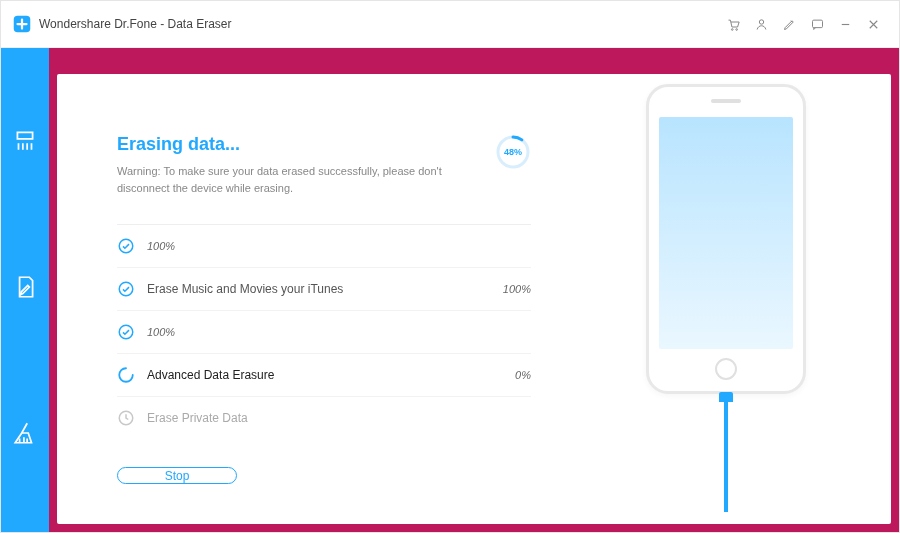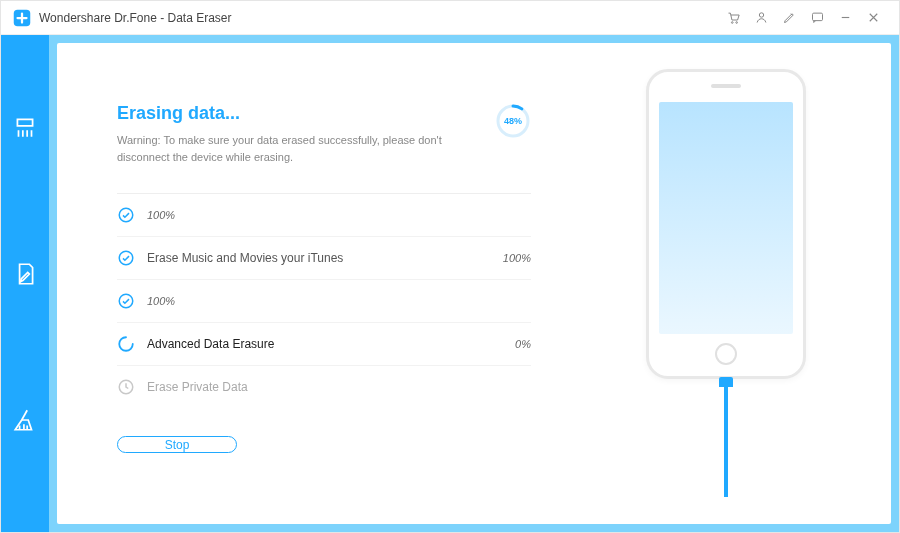--- a/index.html
+++ b/index.html
@@ -6,41 +6,41 @@
 
 body { background: #f0f0f0; display: flex; align-items: center; justify-content: center; height: 100vh; }
 
 .window {
   width: 900px; height: 533px; background: #fff;
   display: flex; flex-direction: column;
   border: 1px solid #e5e5e5;
 }
 
 .titlebar {
-  height: 34px; display: flex; align-items: center; padding: 12px 12px;
+  height: 47px; display: flex; align-items: center; padding: 12px 12px;
   border-bottom: 1px solid #eee;
 }
 .titlebar .logo {
   width: 18px; height: 18px; margin-right: 8px; display: inline-flex;
 }
 .titlebar .title { font-size: 12px; color: #444; }
 .titlebar .spacer { flex: 1; }
 .titlebar .ctrl { width: 28px; height: 28px; display: flex; align-items: center; justify-content: center; color: #888; cursor: pointer; border-radius: 3px; }
 .titlebar .ctrl svg { width: 15px; height: 15px; }
 
 .body { flex: 1; display: flex; min-height: 0; }
 
 .sidebar {
   width: 48px; background: #20a9ff; display: flex; flex-direction: column;
   align-items: center; padding-top: 80px; gap: 120px;
 }
 .sidebar .side-icon { width: 26px; height: 26px; color: #fff; cursor: pointer; display:flex; align-items:center; justify-content:center; }
 .sidebar .side-icon svg { width: 26px; height: 26px; }
 
-.content { flex: 1; display: flex; background: #7dd3fc; padding: 8px; }
+.content { flex: 1; display: flex; background: #be185d; padding: 8px; align-items: flex-end; }
 .inner { flex:1; display:flex; background:#fff; border-radius:2px; }
 
 .left-panel {
   flex: 1; padding: 60px 30px 40px 60px; display: flex; flex-direction: column;
 }
 .heading-row { display: flex; align-items: flex-start; justify-content: space-between; }
 .heading { font-size: 18px; font-weight: 700; color: #20a9ff; margin-bottom: 8px; }
 .warning { font-size: 11px; color: #888; line-height: 1.5; max-width: 340px; }
 .progress-ring { position: relative; width: 36px; height: 36px; }
 .progress-ring svg { transform: rotate(-90deg); }

